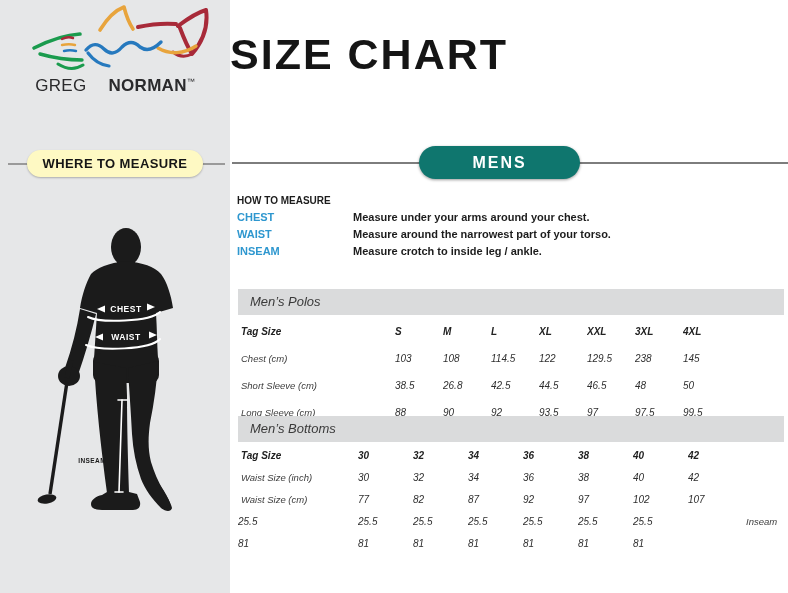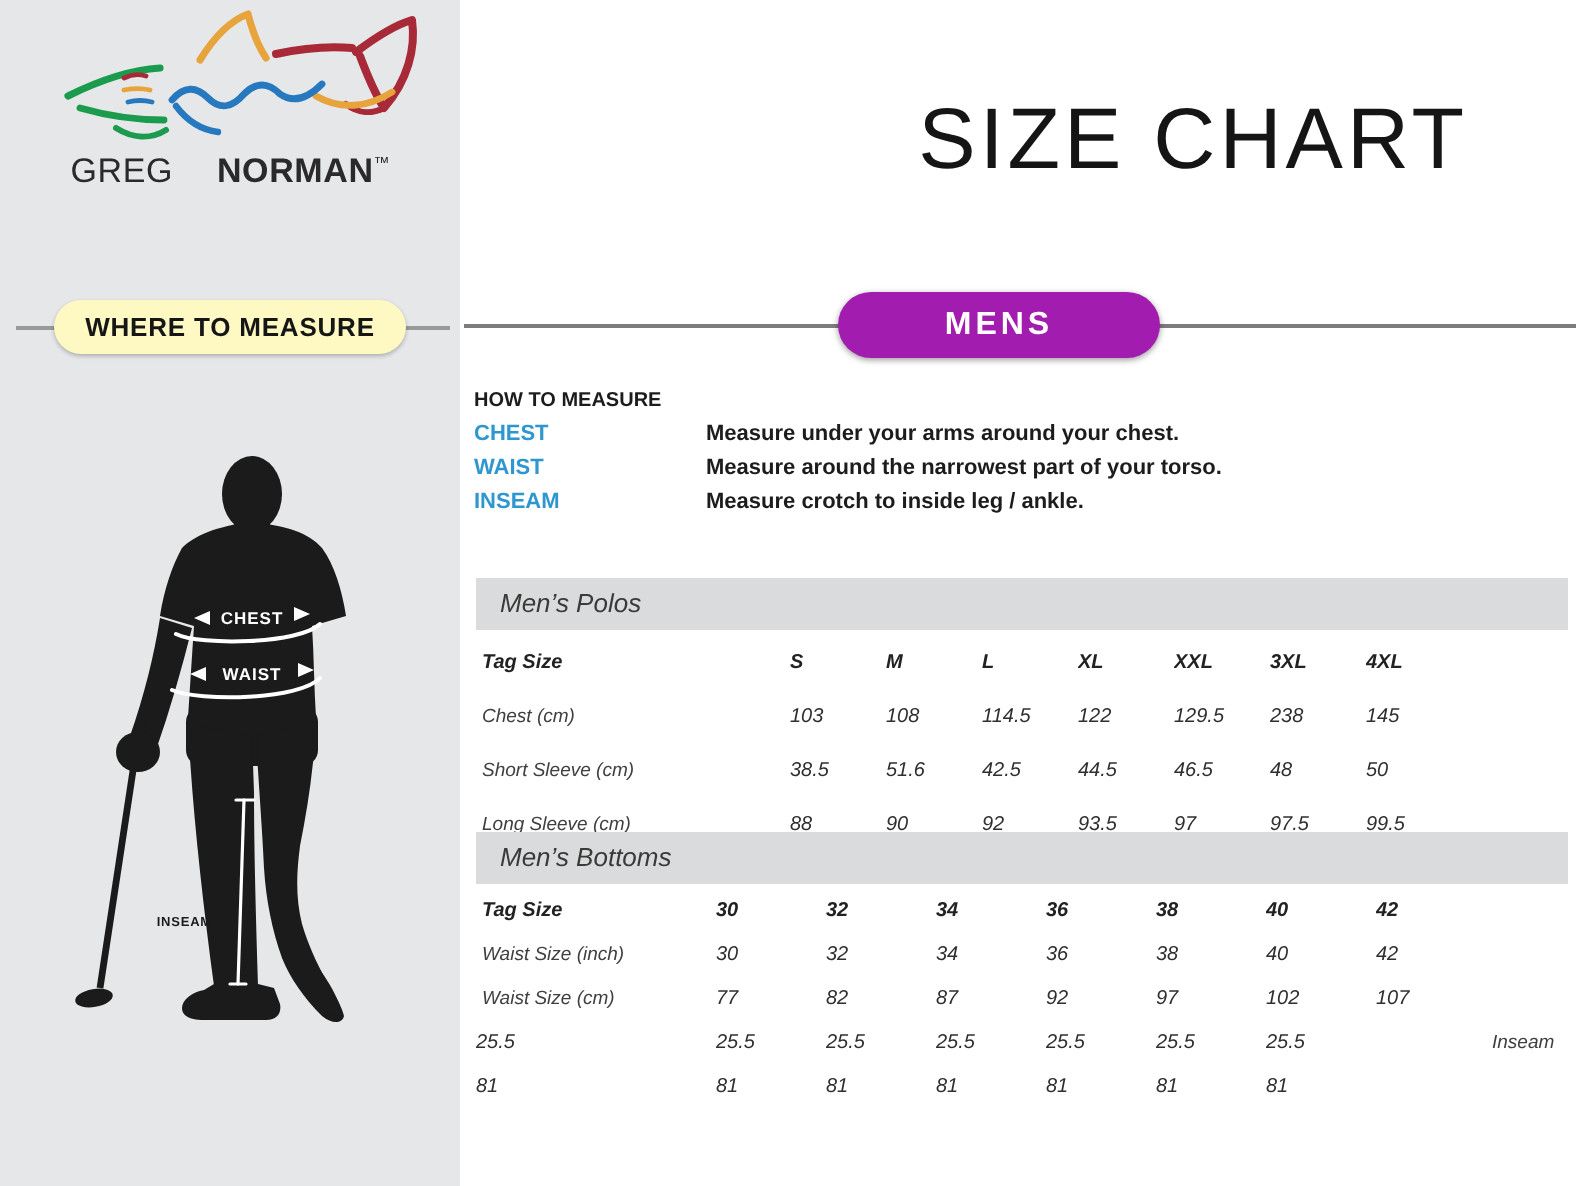--- a/index.html
+++ b/index.html
@@ -24,27 +24,27 @@
     background:#fef9c3; border-radius:14px; box-shadow:0 1px 2px rgba(0,0,0,.25);
     text-align:center; line-height:27px; font-size:13px; font-weight:700;
     letter-spacing:.4px; color:#161616;
   }
   .figure-svg { position:absolute; top:198px; left:0; }
   .figure-svg text { font-family:"Liberation Sans", sans-serif; }
 
   
   .main { position:absolute; top:0; left:230px; width:558px; height:593px; background:#fff; }
   .title {
-    position:absolute; top:30px; left:0; width:504px; text-align:right;
-    font-size:43px; font-weight:400; letter-spacing:2px; color:#151515;margin-top:16px;
+    position:absolute; top:30px; left:0; width:504px; text-align:left;
+    font-size:43px; font-weight:700; letter-spacing:2px; color:#151515;
   }
   .mens-line { position:absolute; top:162px; left:2px; right:0; height:2px; background:#7d7d7d; }
   .mens-badge {
     position:absolute; top:146px; left:189px; width:161px; height:33px;
-    background:#a21caf; border-radius:17px; color:#ffffff; text-align:center;
+    background:#0f766e; border-radius:17px; color:#ffffff; text-align:center;
     line-height:33px; font-size:16px; font-weight:700; letter-spacing:2px;
     box-shadow:0 1px 3px rgba(0,0,0,.4); cursor:pointer;
   }
 
   .howto { position:absolute; left:7px; top:192px; }
   .howto-heading { height:17px; line-height:17px; font-size:10px; font-weight:700; color:#1c1c1c; }
   .howto-row { display:flex; height:17px; line-height:17px; font-size:11px; font-weight:700; }
   .howto-term { width:116px; color:#2e97cf; }
   .howto-desc { color:#1c1c1c; }
 
@@ -194,21 +194,21 @@
         <div class="cell">103</div>
         <div class="cell">108</div>
         <div class="cell">114.5</div>
         <div class="cell">122</div>
         <div class="cell">129.5</div>
         <div class="cell">238</div>
         <div class="cell">145</div>
         <div class="cell"></div>
         <div class="cell lbl">Short Sleeve (cm)</div>
         <div class="cell">38.5</div>
-        <div class="cell">51.6</div>
+        <div class="cell">26.8</div>
         <div class="cell">42.5</div>
         <div class="cell">44.5</div>
         <div class="cell">46.5</div>
         <div class="cell">48</div>
         <div class="cell">50</div>
         <div class="cell"></div>
         <div class="cell lbl">Long Sleeve (cm)</div>
         <div class="cell">88</div>
         <div class="cell">90</div>
         <div class="cell">92</div>

